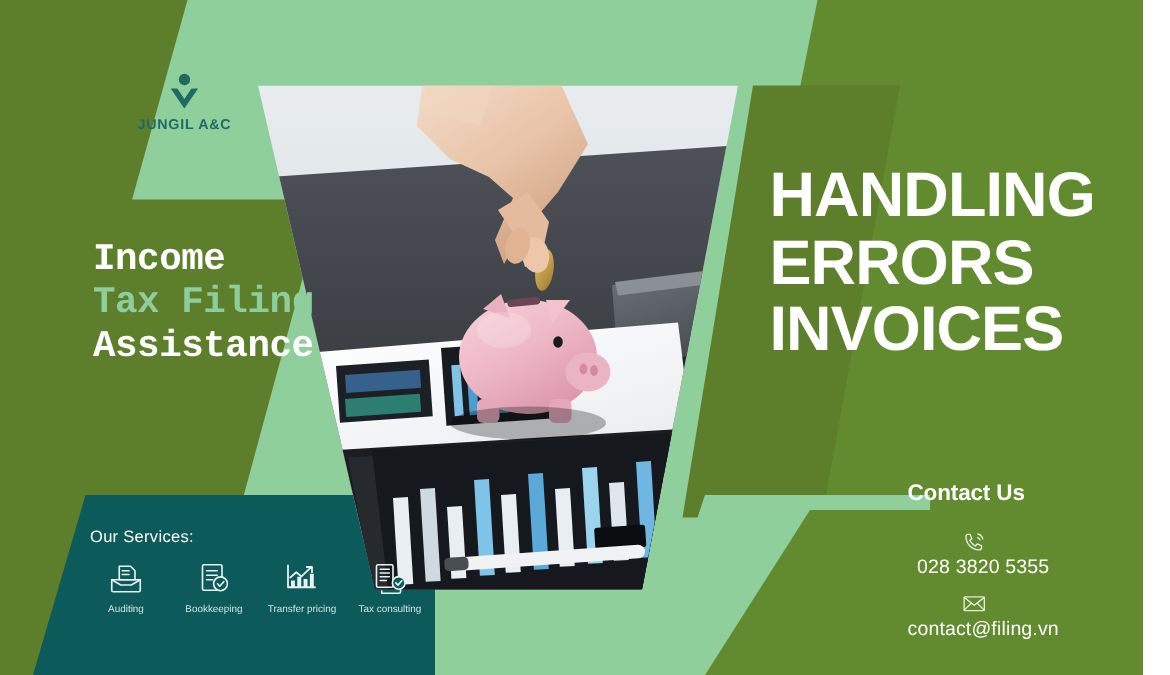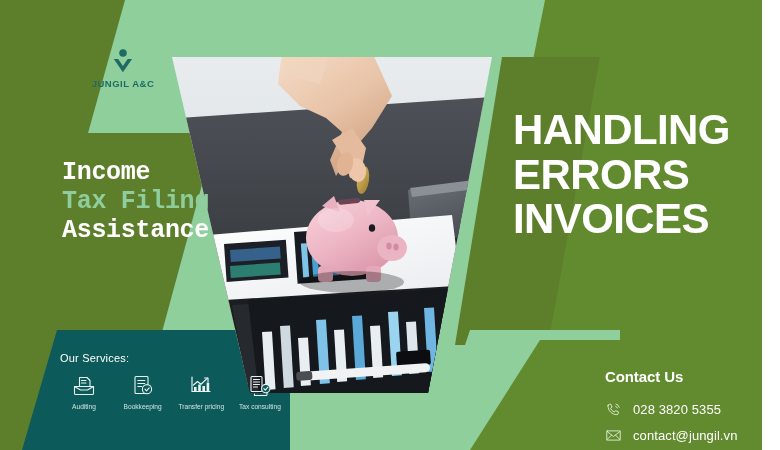--- a/index.html
+++ b/index.html
@@ -122,26 +122,26 @@
     position:absolute;
     left:605px;top:320px;
     z-index:6;
   }
   #contact-title{
     color:#ffffff;
     font-size:15px;
     font-weight:700;
     margin-bottom:16px;
     letter-spacing:-0.1px;
-    margin-top:48px;
   }
   .contact-row{
     display:flex;
     align-items:center;
     margin-bottom:9px;
+    flex-direction:column;
   }
   .contact-icon{
     width:17px;height:17px;
     margin-right:11px;
     flex:0 0 17px;
     display:block;
   }
   .contact-text{
     color:#ffffff;
     font-size:13px;
@@ -413,17 +413,17 @@
     </div>
 
     <div class="contact-row">
       <svg class="contact-icon" viewBox="0 0 24 24">
         <g fill="none" stroke="#dff0d8" stroke-width="1.3" stroke-linecap="round" stroke-linejoin="round">
           <rect x="2.5" y="5.5" width="19" height="13" rx="1.2"></rect>
           <path d="M2.5 6 L12 13.4 L21.5 6"></path>
           <path d="M2.5 18 L9.2 11.6 M21.5 18 L14.8 11.6"></path>
         </g>
       </svg>
-      <div class="contact-text">contact@jungil.vn</div>
+      <div class="contact-text">contact@filing.vn</div>
     </div>
   </div>
 
 </div>
 
 </body></html>

